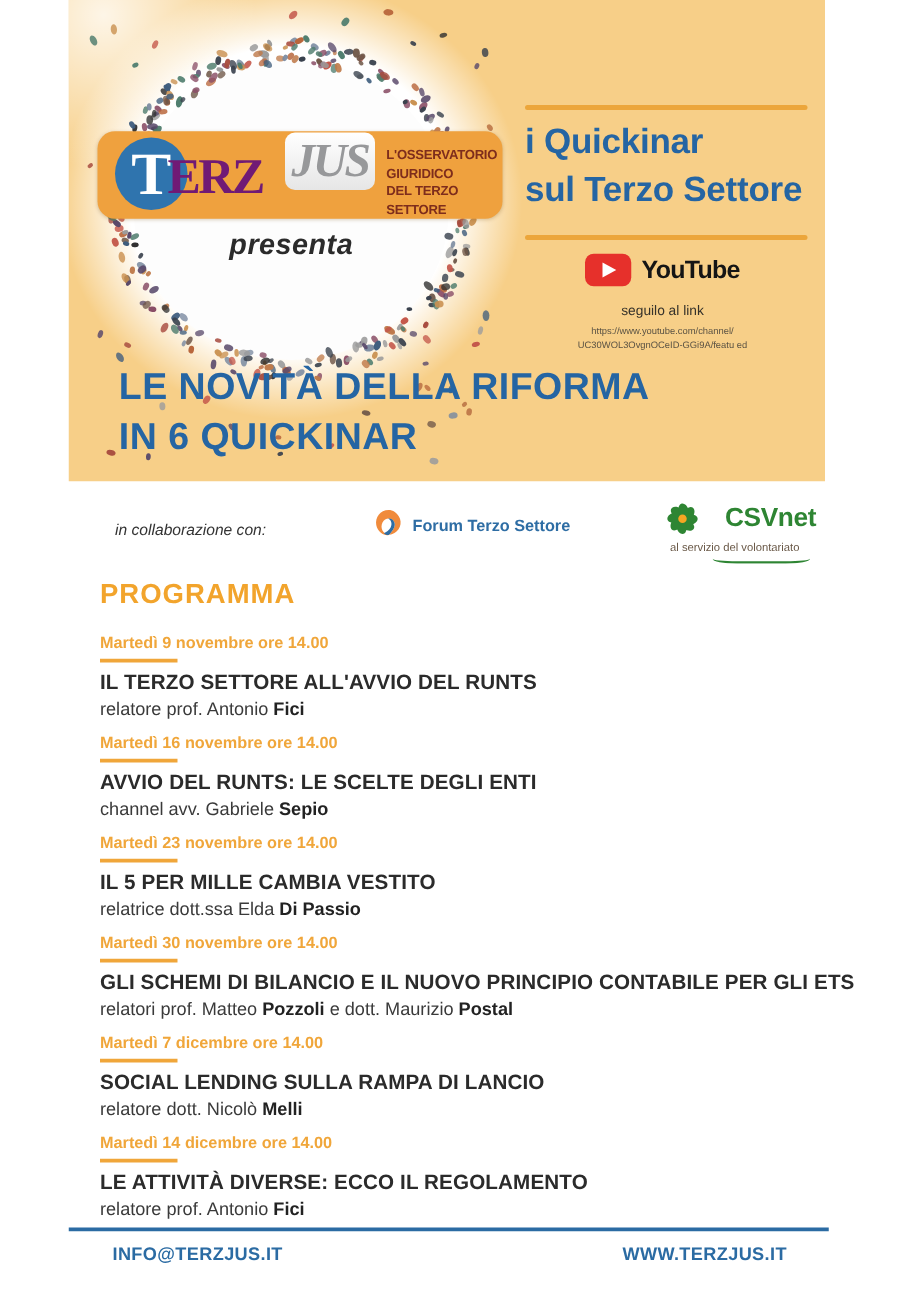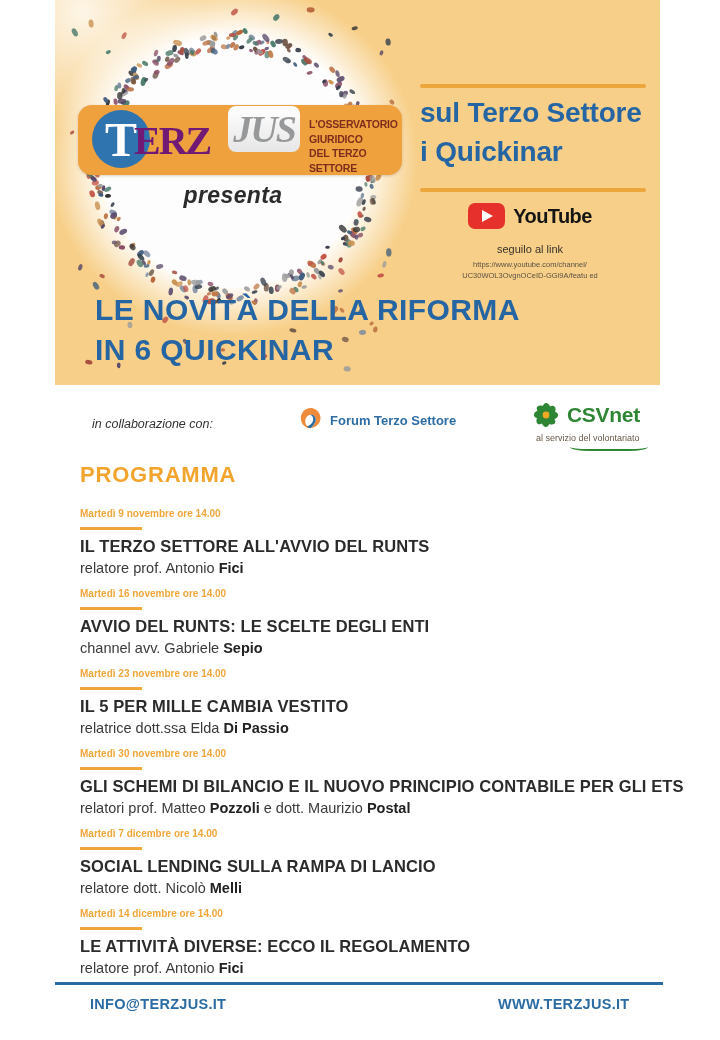--- a/index.html
+++ b/index.html
@@ -51,30 +51,30 @@
   .forum{position:absolute;left:298px;top:14px;display:flex;align-items:center;gap:6px;}
   .forum-text{font-size:13px;font-weight:bold;color:#2e6da4;}
   .cantiere{position:absolute;left:438px;top:-2px;width:78px;text-align:center;line-height:1;}
   .c3{font-weight:bold;font-size:28px;line-height:28px;}
   .c3 .c{color:#1f3b5e;letter-spacing:-3px;opacity:.85;}
   .c3 .three{color:#e87722;}
   .cant-l1{font-size:9px;font-weight:bold;color:#1f3b5e;letter-spacing:.6px;margin-top:3px;}
   .cant-l2{font-size:14px;font-weight:bold;color:#1f3b5e;letter-spacing:2px;margin-top:2px;}
   .cant-l3{font-size:6.5px;color:#e87722;letter-spacing:3.5px;margin-top:2px;}
   .csvnet{position:absolute;left:530px;top:6px;width:140px;}
-  .csv-top{display:flex;align-items:center;gap:5px;}
+  .csv-top{display:flex;align-items:center;gap:18px;}
   .csv-text{font-size:21px;font-weight:bold;color:#2e8533;letter-spacing:-.3px;}
   .csv-sub{font-size:9px;color:#6a5948;margin-top:2px;margin-left:6px;}
   .csv-swoosh{width:78px;height:6px;border-bottom:2.5px solid #2e8533;border-radius:50%/100%;margin:0 0 0 40px;}
 
   
   .program{position:absolute;left:80px;top:462px;width:575px;}
   .program-title{font-size:22px;font-weight:bold;color:#f2a42c;letter-spacing:.8px;margin-bottom:17px;}
   .entry{margin-bottom:8px;}
-  .entry-date{font-size:10px;line-height:17px;font-weight:bold;color:#f0a63a;}
+  .entry-date{font-size:13px;line-height:17px;font-weight:bold;color:#f0a63a;}
   .entry-rule{width:62px;height:3px;background:#f0a63a;margin:5px 0 7px 0;}
   .entry-title{font-size:16.5px;line-height:19px;font-weight:bold;color:#2b2b2b;letter-spacing:.1px;white-space:nowrap;}
   .entry-speaker{font-size:14.5px;line-height:18px;color:#3a3a3a;margin-top:3px;}
   .entry-speaker b{color:#222222;}
 
   
   .footer-line{position:absolute;left:55px;top:982px;width:608px;height:3px;background:#2b6ba3;}
   .footer-email{position:absolute;left:90px;top:996px;font-size:14.5px;font-weight:bold;color:#2b6ba3;letter-spacing:.3px;}
   .footer-site{position:absolute;left:498px;top:996px;font-size:14.5px;font-weight:bold;color:#2b6ba3;letter-spacing:.3px;}
 </style>
@@ -432,22 +432,22 @@
         <ellipse cx="285.5" cy="290.9" rx="1.6" ry="2.5" transform="rotate(82 285.5 290.9)" fill="#5a4a6b" opacity="0.80"></ellipse>
         <ellipse cx="329.4" cy="264.4" rx="1.9" ry="3.4" transform="rotate(196 329.4 264.4)" fill="#9c9c9c" opacity="0.79"></ellipse>
         <ellipse cx="316.6" cy="323.5" rx="1.7" ry="2.3" transform="rotate(229 316.6 323.5)" fill="#bf7a4a" opacity="0.95"></ellipse>
         <ellipse cx="325.7" cy="275.5" rx="1.9" ry="3.3" transform="rotate(75 325.7 275.5)" fill="#c4574a" opacity="0.98"></ellipse>
         <ellipse cx="290.3" cy="339.5" rx="2.5" ry="3.5" transform="rotate(106 290.3 339.5)" fill="#6e5647" opacity="0.77"></ellipse>
       </svg>
 
     <div class="right-panel">
       <div class="hr-orange hr-top"></div>
       <div class="quickinar">
+        <div>i Quickinar</div>
         <div>sul Terzo Settore</div>
-        <div>i Quickinar</div>
       </div>
       <div class="hr-orange hr-bottom"></div>
       <div class="yt">
         <span class="yt-icon">
             <span class="yt-tri"></span>
           </span>
         <span class="yt-label">YouTube</span>
       </div>
       <div class="follow">seguilo al link</div>
       <div class="url">

